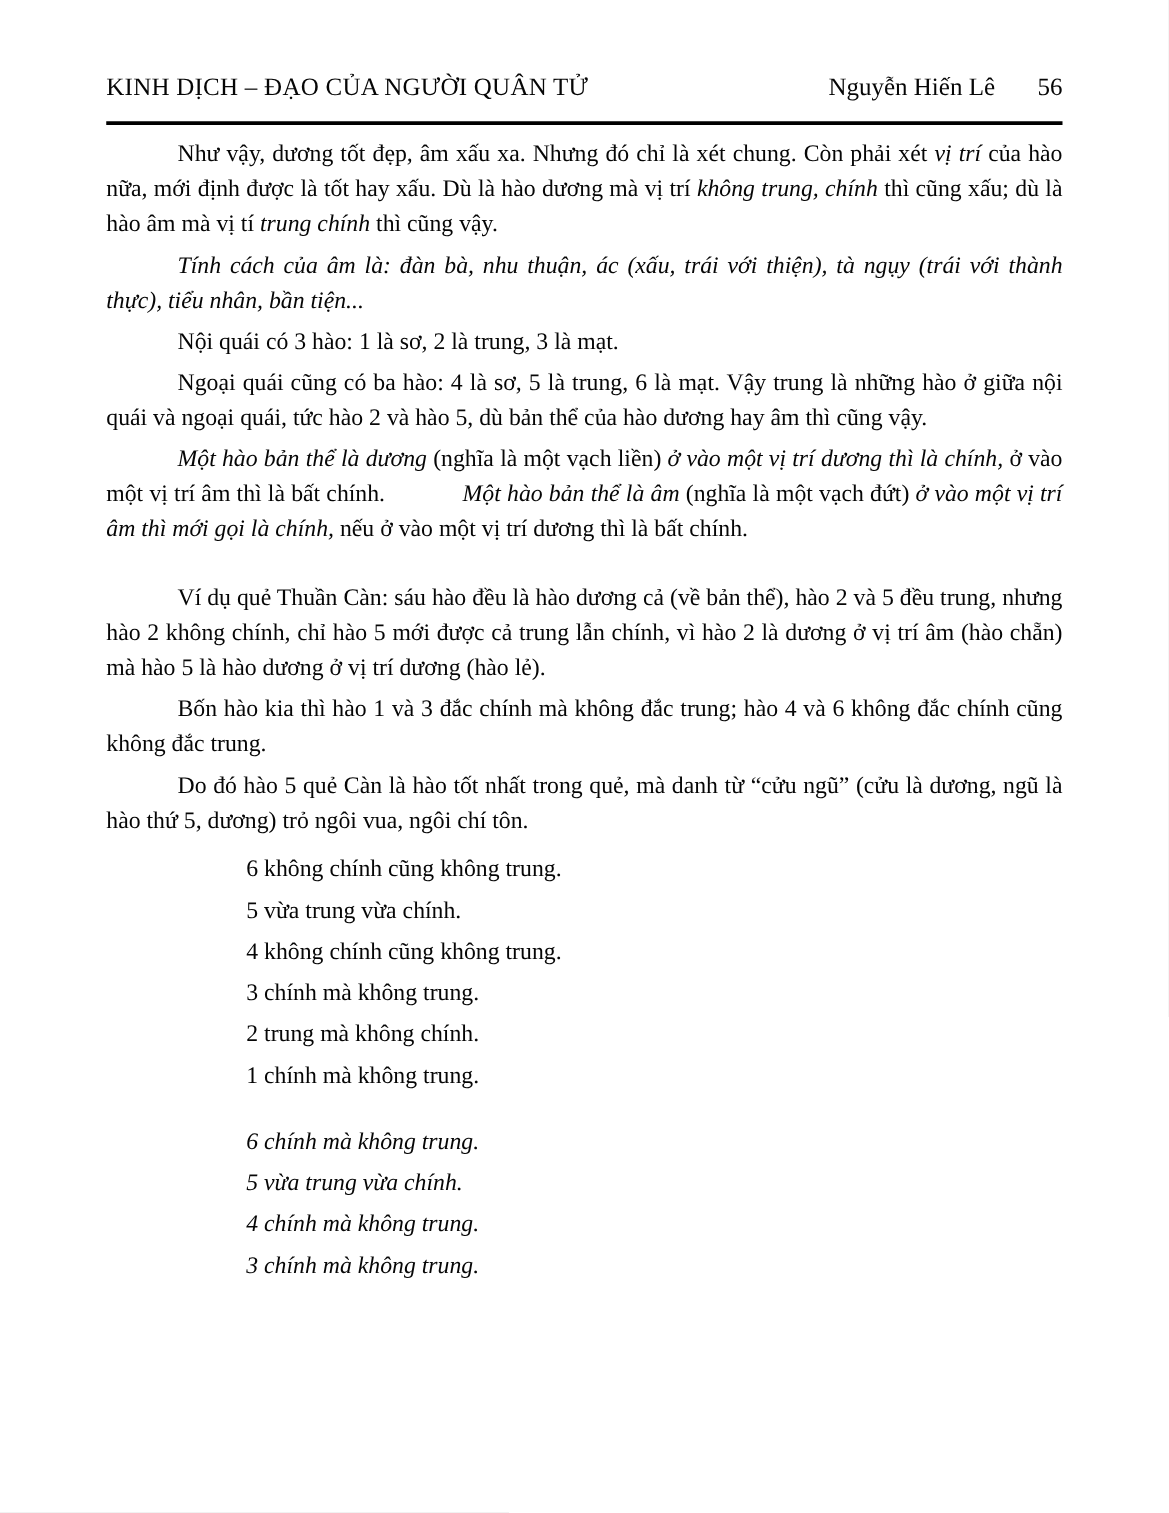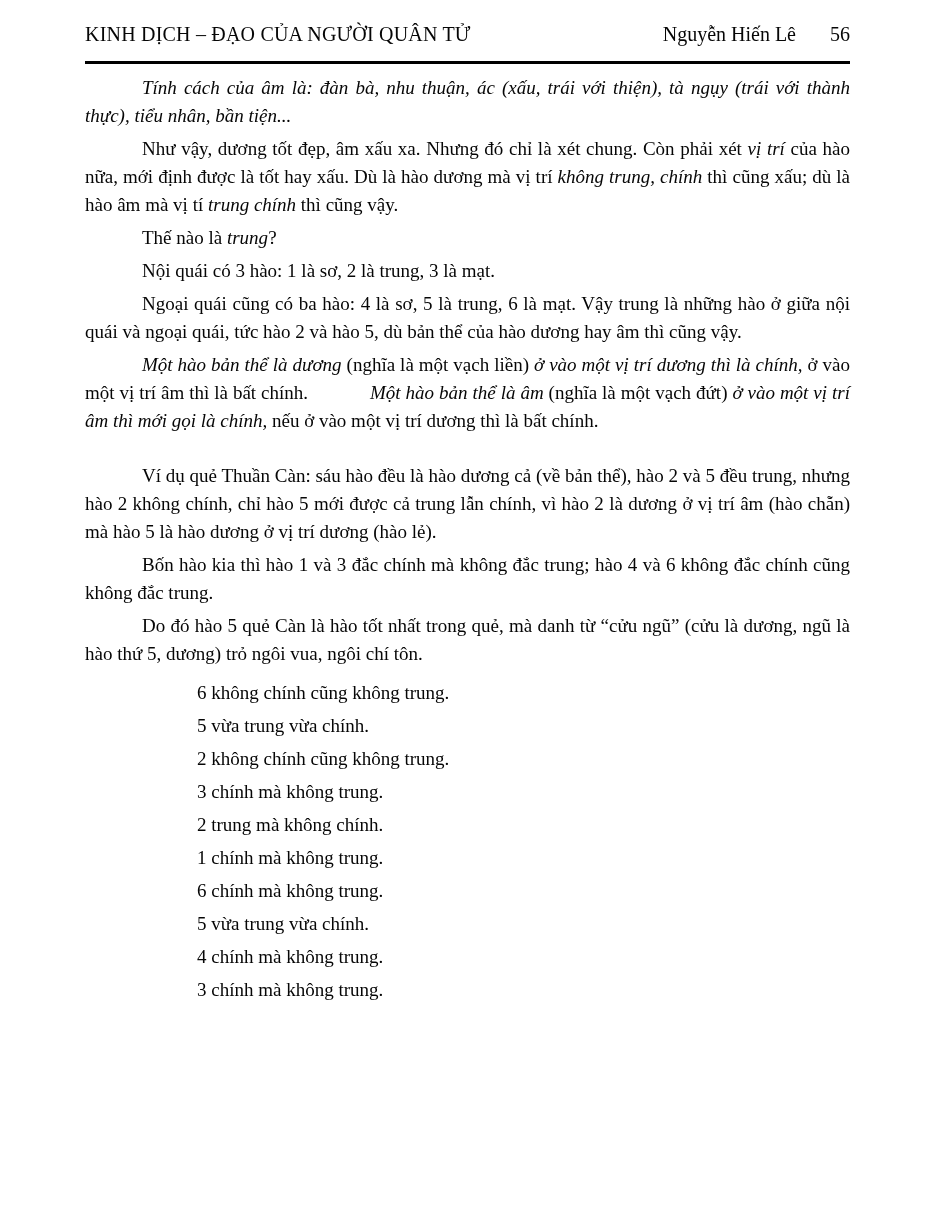--- a/index.html
+++ b/index.html
@@ -3,21 +3,21 @@
 <meta charset="utf-8">
 <style>
   html, body { margin: 0; padding: 0; background: #e8e8e8; }
   .page {
     position: relative;
     width: 935px;
     height: 1210px;
     margin: 0 auto;
     background: #ffffff;
     box-sizing: border-box;
-    padding: 23px 85px 0 85px;
+    padding: 59px 85px 0 85px;
     font-family: "Liberation Serif", "DejaVu Serif", serif;
     color: #060606;
     overflow: hidden;
   }
   .running-header {
     display: flex;
     align-items: baseline;
     font-size: 20px;
     white-space: nowrap;
   }
@@ -40,61 +40,60 @@
   p.para.spaced-before { margin-top: 27px; }
   .it { font-style: italic; }
   .gap-spacer { display: inline-block; width: 62px; }
   ul.hao-list {
     list-style: none;
     margin: 8px 0 0 112px;
     padding: 0;
     font-size: 19px;
     line-height: 33px;
   }
-  ul.hao-list.second { margin-top: 0; }
+  ul.hao-list.second { margin-top: 20px; font-style: italic; }
 </style>
 </head>
 <body>
 
 <div class="page">
 
   <div class="running-header">
     <span class="book-title">KINH DỊCH – ĐẠO CỦA NGƯỜI QUÂN TỬ</span>
     <span class="author">Nguyễn Hiến Lê</span>
     <span class="pageno">56</span>
   </div>
 
   <hr class="rule">
 
   <div class="body-text">
 
+    <p class="para"><span>Như vậy, dương tốt đẹp, âm xấu xa. Nhưng đó chỉ là xét chung. Còn phải xét </span><span class="it">vị trí</span><span> của hào nữa, mới định được là tốt hay xấu. Dù là hào dương mà vị trí </span><span class="it">không trung, chính</span><span> thì cũng xấu; dù là hào âm mà vị tí </span><span class="it">trung chính</span><span> thì cũng vậy.</span></p>
+
     <p class="para"><span class="it">Tính cách của âm là: đàn bà, nhu thuận, ác (xấu, trái với thiện), tà ngụy (trái với thành thực), tiểu nhân, bần tiện...</span></p>
 
-    <p class="para"><span>Như vậy, dương tốt đẹp, âm xấu xa. Nhưng đó chỉ là xét chung. Còn phải xét </span><span class="it">vị trí</span><span> của hào nữa, mới định được là tốt hay xấu. Dù là hào dương mà vị trí </span><span class="it">không trung, chính</span><span> thì cũng xấu; dù là hào âm mà vị tí </span><span class="it">trung chính</span><span> thì cũng vậy.</span></p>
-
-    <p class="para"><span>Thế nào là </span><span class="it">trung</span><span>?</span></p>
 
     <p class="para"><span>Nội quái có 3 hào: 1 là sơ, 2 là trung, 3 là mạt.</span></p>
 
     <p class="para"><span>Ngoại quái cũng có ba hào: 4 là sơ, 5 là trung, 6 là mạt. Vậy trung là những hào ở giữa nội quái và ngoại quái, tức hào 2 và hào 5, dù bản thể của hào dương hay âm thì cũng vậy.</span></p>
 
 
 
     <p class="para"><span class="it">Một hào bản thể là dương</span><span> (nghĩa là một vạch liền) </span><span class="it">ở vào một vị trí dương thì là chính,</span><span> ở vào một vị trí âm thì là bất chính.</span><span class="gap-spacer"></span><span class="it">Một hào bản thể là âm</span><span> (nghĩa là một vạch đứt) </span><span class="it">ở vào một vị trí âm thì mới gọi là chính,</span><span> nếu ở vào một vị trí dương thì là bất chính.</span></p>
 
     <p class="para spaced-before"><span>Ví dụ quẻ Thuần Càn: sáu hào đều là hào dương cả (về bản thể), hào 2 và 5 đều trung, nhưng hào 2 không chính, chỉ hào 5 mới được cả trung lẫn chính, vì hào 2 là dương ở vị trí âm (hào chẵn) mà hào 5 là hào dương ở vị trí dương (hào lẻ).</span></p>
 
     <p class="para"><span>Bốn hào kia thì hào 1 và 3 đắc chính mà không đắc trung; hào 4 và 6 không đắc chính cũng không đắc trung.</span></p>
 
     <p class="para"><span>Do đó hào 5 quẻ Càn là hào tốt nhất trong quẻ, mà danh từ “cửu ngũ” (cửu là dương, ngũ là hào thứ 5, dương) trỏ ngôi vua, ngôi chí tôn.</span></p>
 
     <ul class="hao-list">
       <li>6 không chính cũng không trung.</li>
       <li>5 vừa trung vừa chính.</li>
-      <li>2 không chính cũng không trung.</li>
+      <li>4 không chính cũng không trung.</li>
       <li>3 chính mà không trung.</li>
       <li>2 trung mà không chính.</li>
       <li>1 chính mà không trung.</li>
     </ul>
 
 
     <ul class="hao-list second">
       <li>6 chính mà không trung.</li>
       <li>5 vừa trung vừa chính.</li>
       <li>4 chính mà không trung.</li>

